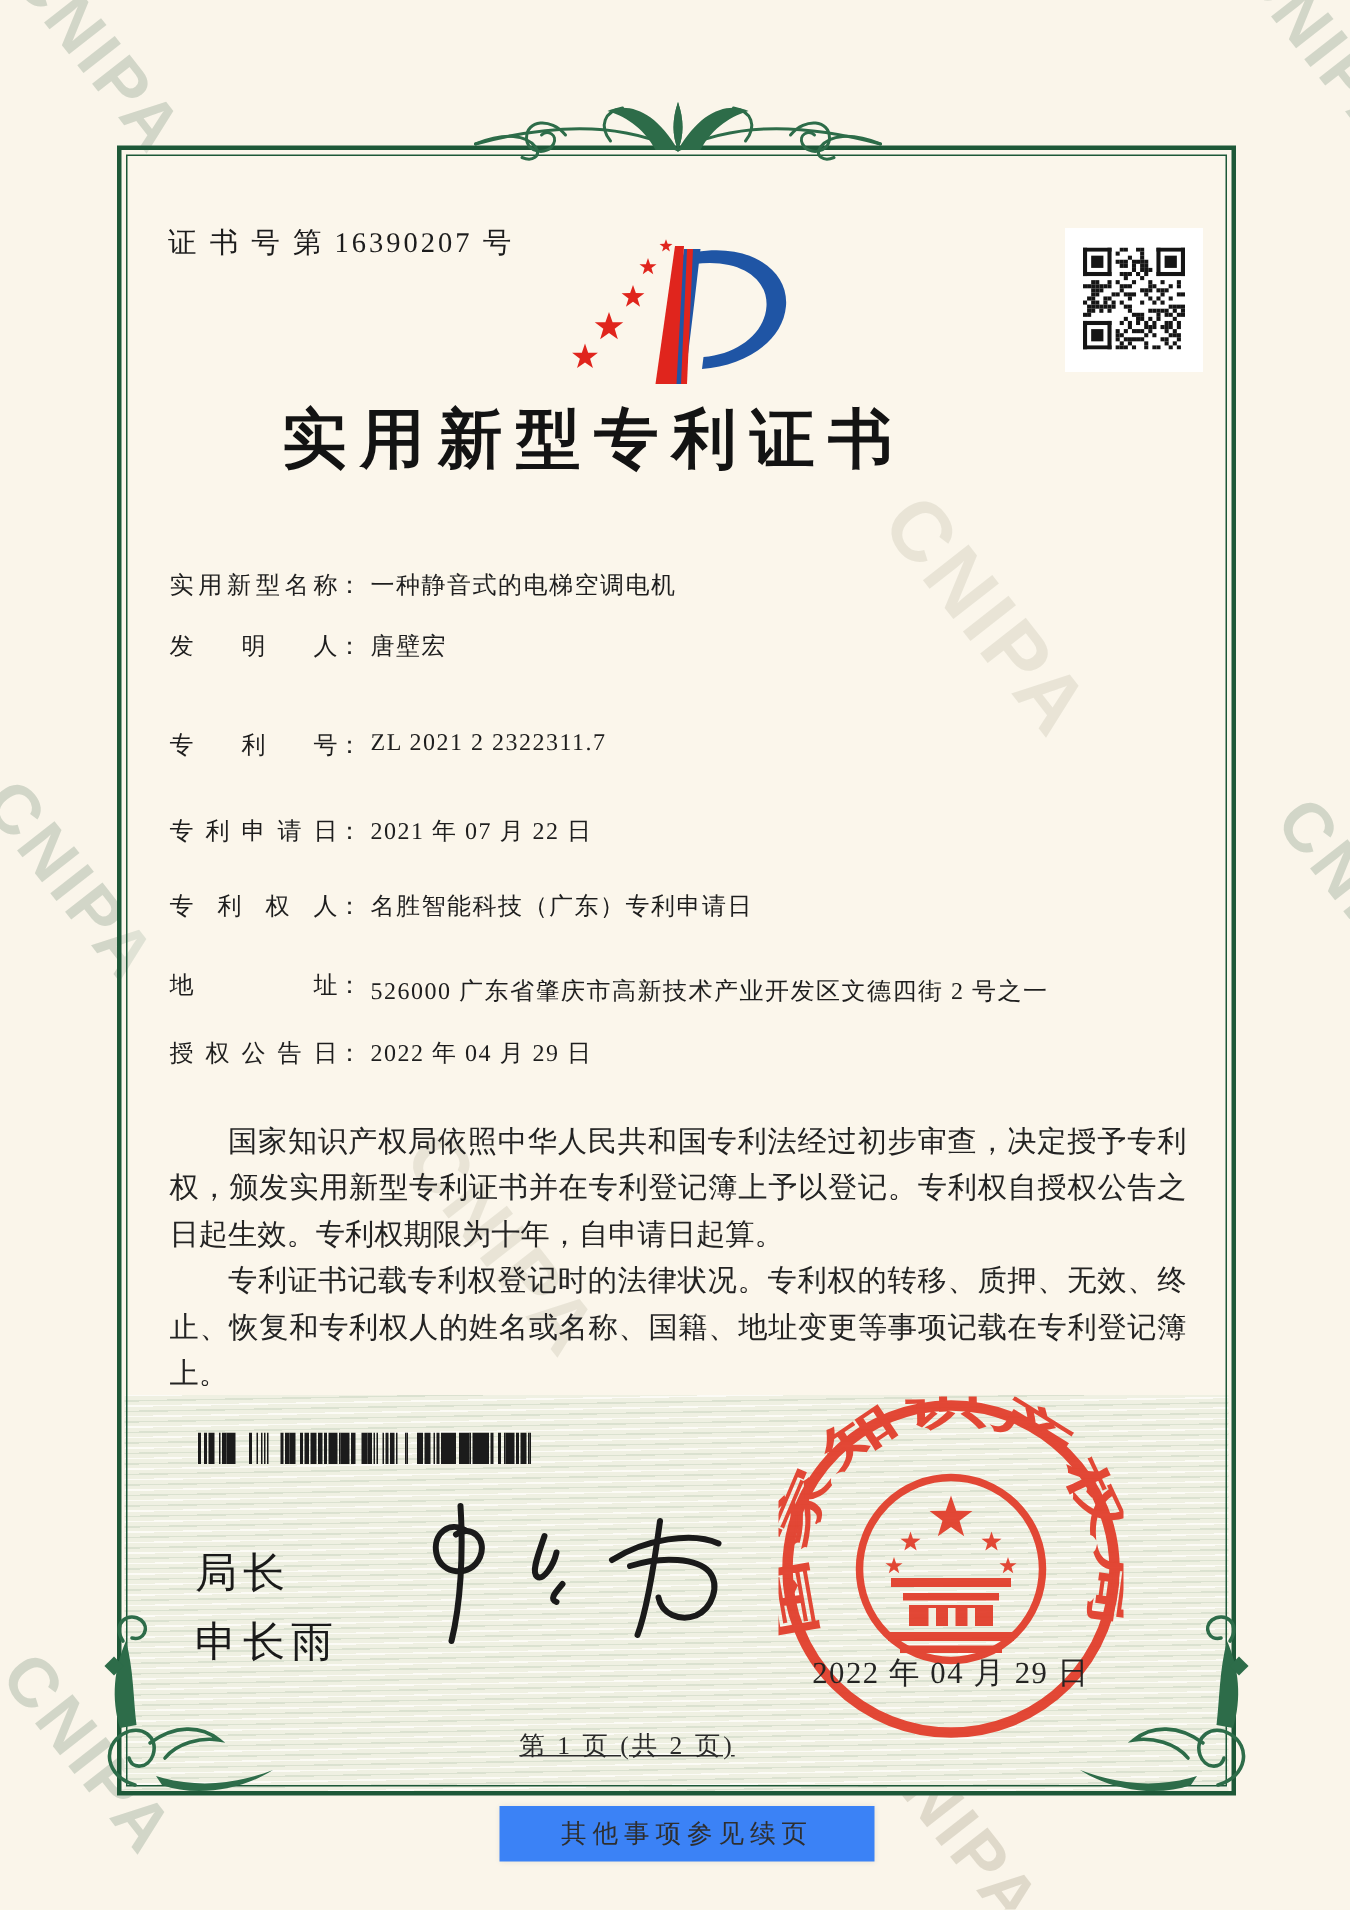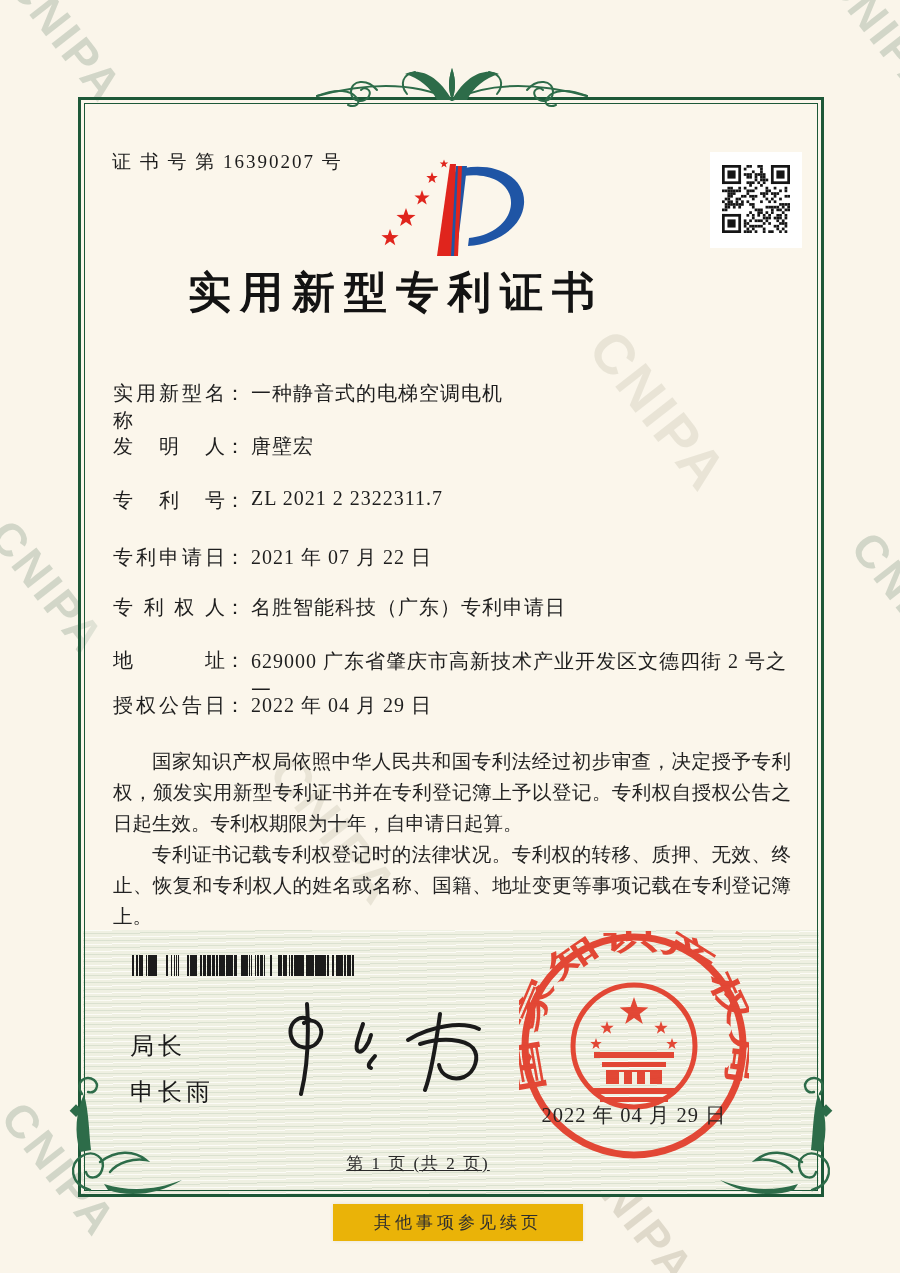--- a/index.html
+++ b/index.html
@@ -32,46 +32,46 @@
       rgba(255,255,255,0.85) 0 1px, rgba(255,255,255,0) 1px 3.5px,
       rgba(148,176,148,0.38) 3.5px 4.5px, rgba(255,255,255,0) 4.5px 7px);
   }
   .cert-no{position:absolute;left:112px;top:149px;font-size:19px;letter-spacing:2px;color:#1c1c1c;text-align:center;}
   .qr-box{position:absolute;left:710px;top:152px;width:92px;height:96px;background:#fff;}
   .qr-box svg{position:absolute;left:12px;top:13px;width:68px;height:68px;}
   .title{
     position:absolute;left:78px;top:264px;width:636px;text-align:center;
     font-size:43px;font-weight:bold;letter-spacing:9px;color:#131313;
   }
-  .row{position:absolute;left:113px;width:680px;font-size:20px;color:#1e1e1e;}
+  .row{position:absolute;left:113px;width:680px;font-size:16px;color:#1e1e1e;}
   .flabel{
     display:inline-block;width:112px;vertical-align:top;
     text-align:justify;text-align-last:justify;-moz-text-align-last:justify;
   }
   .colon{display:inline-block;vertical-align:top;}
   .fvalue{display:inline-block;vertical-align:top;margin-left:6px;letter-spacing:1px;}
   .fvalue.wrap{width:540px;line-height:29px;}
   .pair2{position:absolute;left:340px;top:0;}
   .paras{
     position:absolute;left:113px;top:746px;width:678px;
     font-size:19.5px;line-height:31px;text-align:justify;color:#232323;
   }
   .paras p{margin:0;text-indent:2em;}
   .barcode{position:absolute;left:127px;top:955px;width:233px;height:21px;}
-  .signer{position:absolute;left:130px;font-size:24px;letter-spacing:4px;color:#1a1a1a;}
+  .signer{position:absolute;left:130px;font-size:28px;letter-spacing:4px;color:#1a1a1a;}
   .sig-svg{position:absolute;left:262px;top:998px;width:225px;height:110px;}
   .seal{position:absolute;left:519px;top:931px;width:230px;height:230px;opacity:0.93;}
   .seal-date{font-size:20.5px;fill:#151515;letter-spacing:1px;}
   .footer-page{
     position:absolute;left:78px;top:1152px;width:680px;text-align:center;
     font-size:17px;color:#2a2a2a;letter-spacing:2px;text-decoration:underline;
   }
   .note-box{
     position:absolute;left:333px;top:1204px;width:250px;height:37px;line-height:37px;
-    background:#eab308;text-align:center;font-size:17px;letter-spacing:4px;color:#2e2e2e;
+    background:#3b82f6;text-align:center;font-size:17px;letter-spacing:4px;color:#2e2e2e;
     box-shadow:0 0 4px rgba(0,0,0,0.08);
   }
   svg{display:block;}
 </style>
 </head>
 <body>
 
 <div class="wm" style="left:-12px;top:8px;font-size:46px;">CNIPA</div>
 <div class="wm" style="left:806px;top:4px;font-size:46px;">CNIPA</div>
 <div class="wm big" style="left:566px;top:378px;font-size:56px;">CNIPA</div>
@@ -354,34 +354,34 @@
       <rect x="6" y="18" width="1" height="7"></rect>
       <rect x="2" y="20" width="3" height="3"></rect>
     </svg>
 </div>
 
 <div class="title">实用新型专利证书</div>
 
 <div class="row" style="top:380px">
   <span class="flabel">实用新型名称</span><span class="colon">：</span><span class="fvalue">一种静音式的电梯空调电机</span>
 </div>
-<div class="row" style="top:433px">
+<div class="row" style="top:421px">
   <span class="flabel">发明人</span><span class="colon">：</span><span class="fvalue">唐壁宏</span>
 </div>
 <div class="row" style="top:487px">
   <span class="flabel">专利号</span><span class="colon">：</span><span class="fvalue">ZL 2021 2 2322311.7</span>
 </div>
 <div class="row" style="top:544px">
   <span class="flabel">专利申请日</span><span class="colon">：</span><span class="fvalue">2021 年 07 月 22 日</span>
 </div>
 <div class="row" style="top:594px">
   <span class="flabel">专利权人</span><span class="colon">：</span><span class="fvalue">名胜智能科技（广东）专利申请日</span>
 </div>
 <div class="row" style="top:647px">
-  <span class="flabel">地址</span><span class="colon">：</span><span class="fvalue wrap">629000 广东省肇庆市高新技术产业开发区文德四街 2 号之一</span>
+  <span class="flabel">地址</span><span class="colon">：</span><span class="fvalue wrap">526000 广东省肇庆市高新技术产业开发区文德四街 2 号之一</span>
 </div>
 <div class="row" style="top:692px">
   <span class="flabel">授权公告日</span><span class="colon">：</span><span class="fvalue">2022 年 04 月 29 日</span>
 </div>
 
 <div class="paras">
   <p>国家知识产权局依照中华人民共和国专利法经过初步审查，决定授予专利权，颁发实用新型专利证书并在专利登记簿上予以登记。专利权自授权公告之日起生效。专利权期限为十年，自申请日起算。</p>
   <p>专利证书记载专利权登记时的法律状况。专利权的转移、质押、无效、终止、恢复和专利权人的姓名或名称、国籍、地址变更等事项记载在专利登记簿上。</p>
 </div>
 

